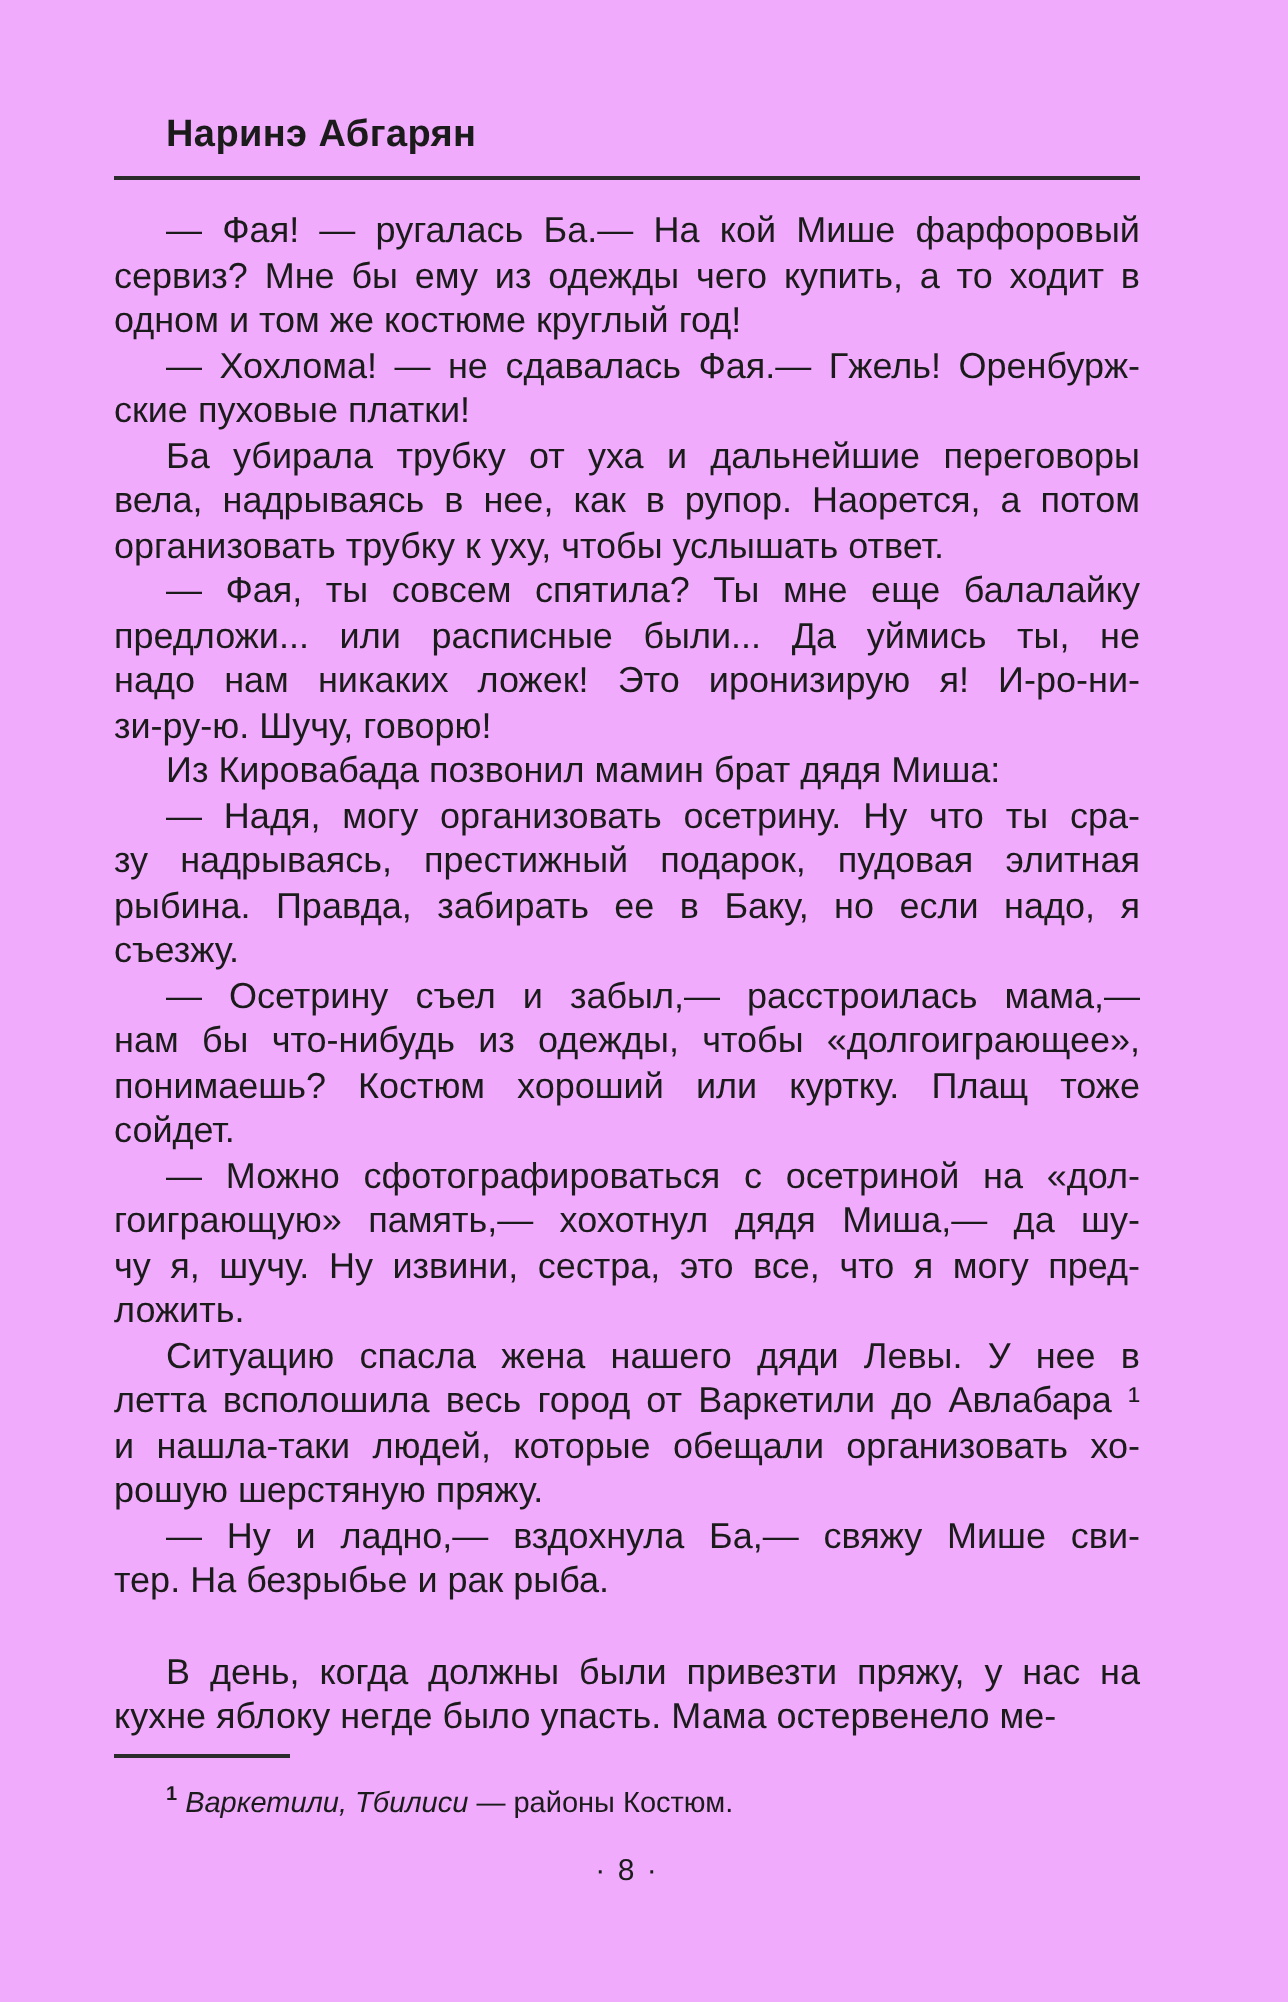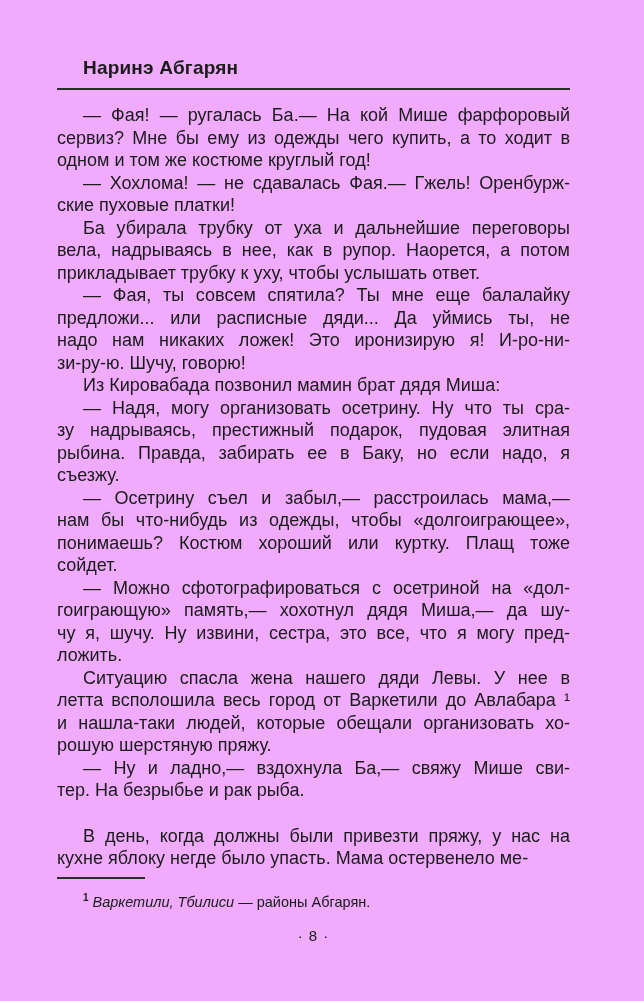--- a/index.html
+++ b/index.html
@@ -79,25 +79,25 @@
         <div class="line">сервиз? Мне бы ему из одежды чего купить, а то ходит в</div>
         <div class="line last">одном и том же костюме круглый год!</div>
       </div>
       <div class="para">
         <div class="line">— Хохлома! — не сдавалась Фая.— Гжель! Оренбурж-</div>
         <div class="line last">ские пуховые платки!</div>
       </div>
       <div class="para">
         <div class="line">Ба убирала трубку от уха и дальнейшие переговоры</div>
         <div class="line">вела, надрываясь в нее, как в рупор. Наорется, а потом</div>
-        <div class="line last">прикладывает трубку к уху, чтобы услышать ответ.</div>
+        <div class="line last">организовать трубку к уху, чтобы услышать ответ.</div>
       </div>
       <div class="para">
         <div class="line">— Фая, ты совсем спятила? Ты мне еще балалайку</div>
-        <div class="line">предложи... или расписные дяди... Да уймись ты, не</div>
+        <div class="line">предложи... или расписные были... Да уймись ты, не</div>
         <div class="line">надо нам никаких ложек! Это иронизирую я! И-ро-ни-</div>
         <div class="line last">зи-ру-ю. Шучу, говорю!</div>
       </div>
       <div class="para">
         <div class="line last">Из Кировабада позвонил мамин брат дядя Миша:</div>
       </div>
       <div class="para">
         <div class="line">— Надя, могу организовать осетрину. Ну что ты сра-</div>
         <div class="line">зу надрываясь, престижный подарок, пудовая элитная</div>
         <div class="line">рыбина. Правда, забирать ее в Баку, но если надо, я</div>
@@ -127,18 +127,18 @@
       </div>
       <div class="para space-before">
         <div class="line">В день, когда должны были привезти пряжу, у нас на</div>
         <div class="line last">кухне яблоку негде было упасть. Мама остервенело ме-</div>
       </div>
     </main>
 
   <hr class="footnote-sep">
 
   <div class="footnote">
-    <sup>1</sup><span class="fn-term">Варкетили, Тбилиси</span><span> — районы Абгарян.</span>
+    <sup>1</sup><span class="fn-term">Варкетили, Тбилиси</span><span> — районы Костюм.</span>
   </div>
 
   <div class="page-number">· 8 ·</div>
 
 </div>
 
 </body></html>

